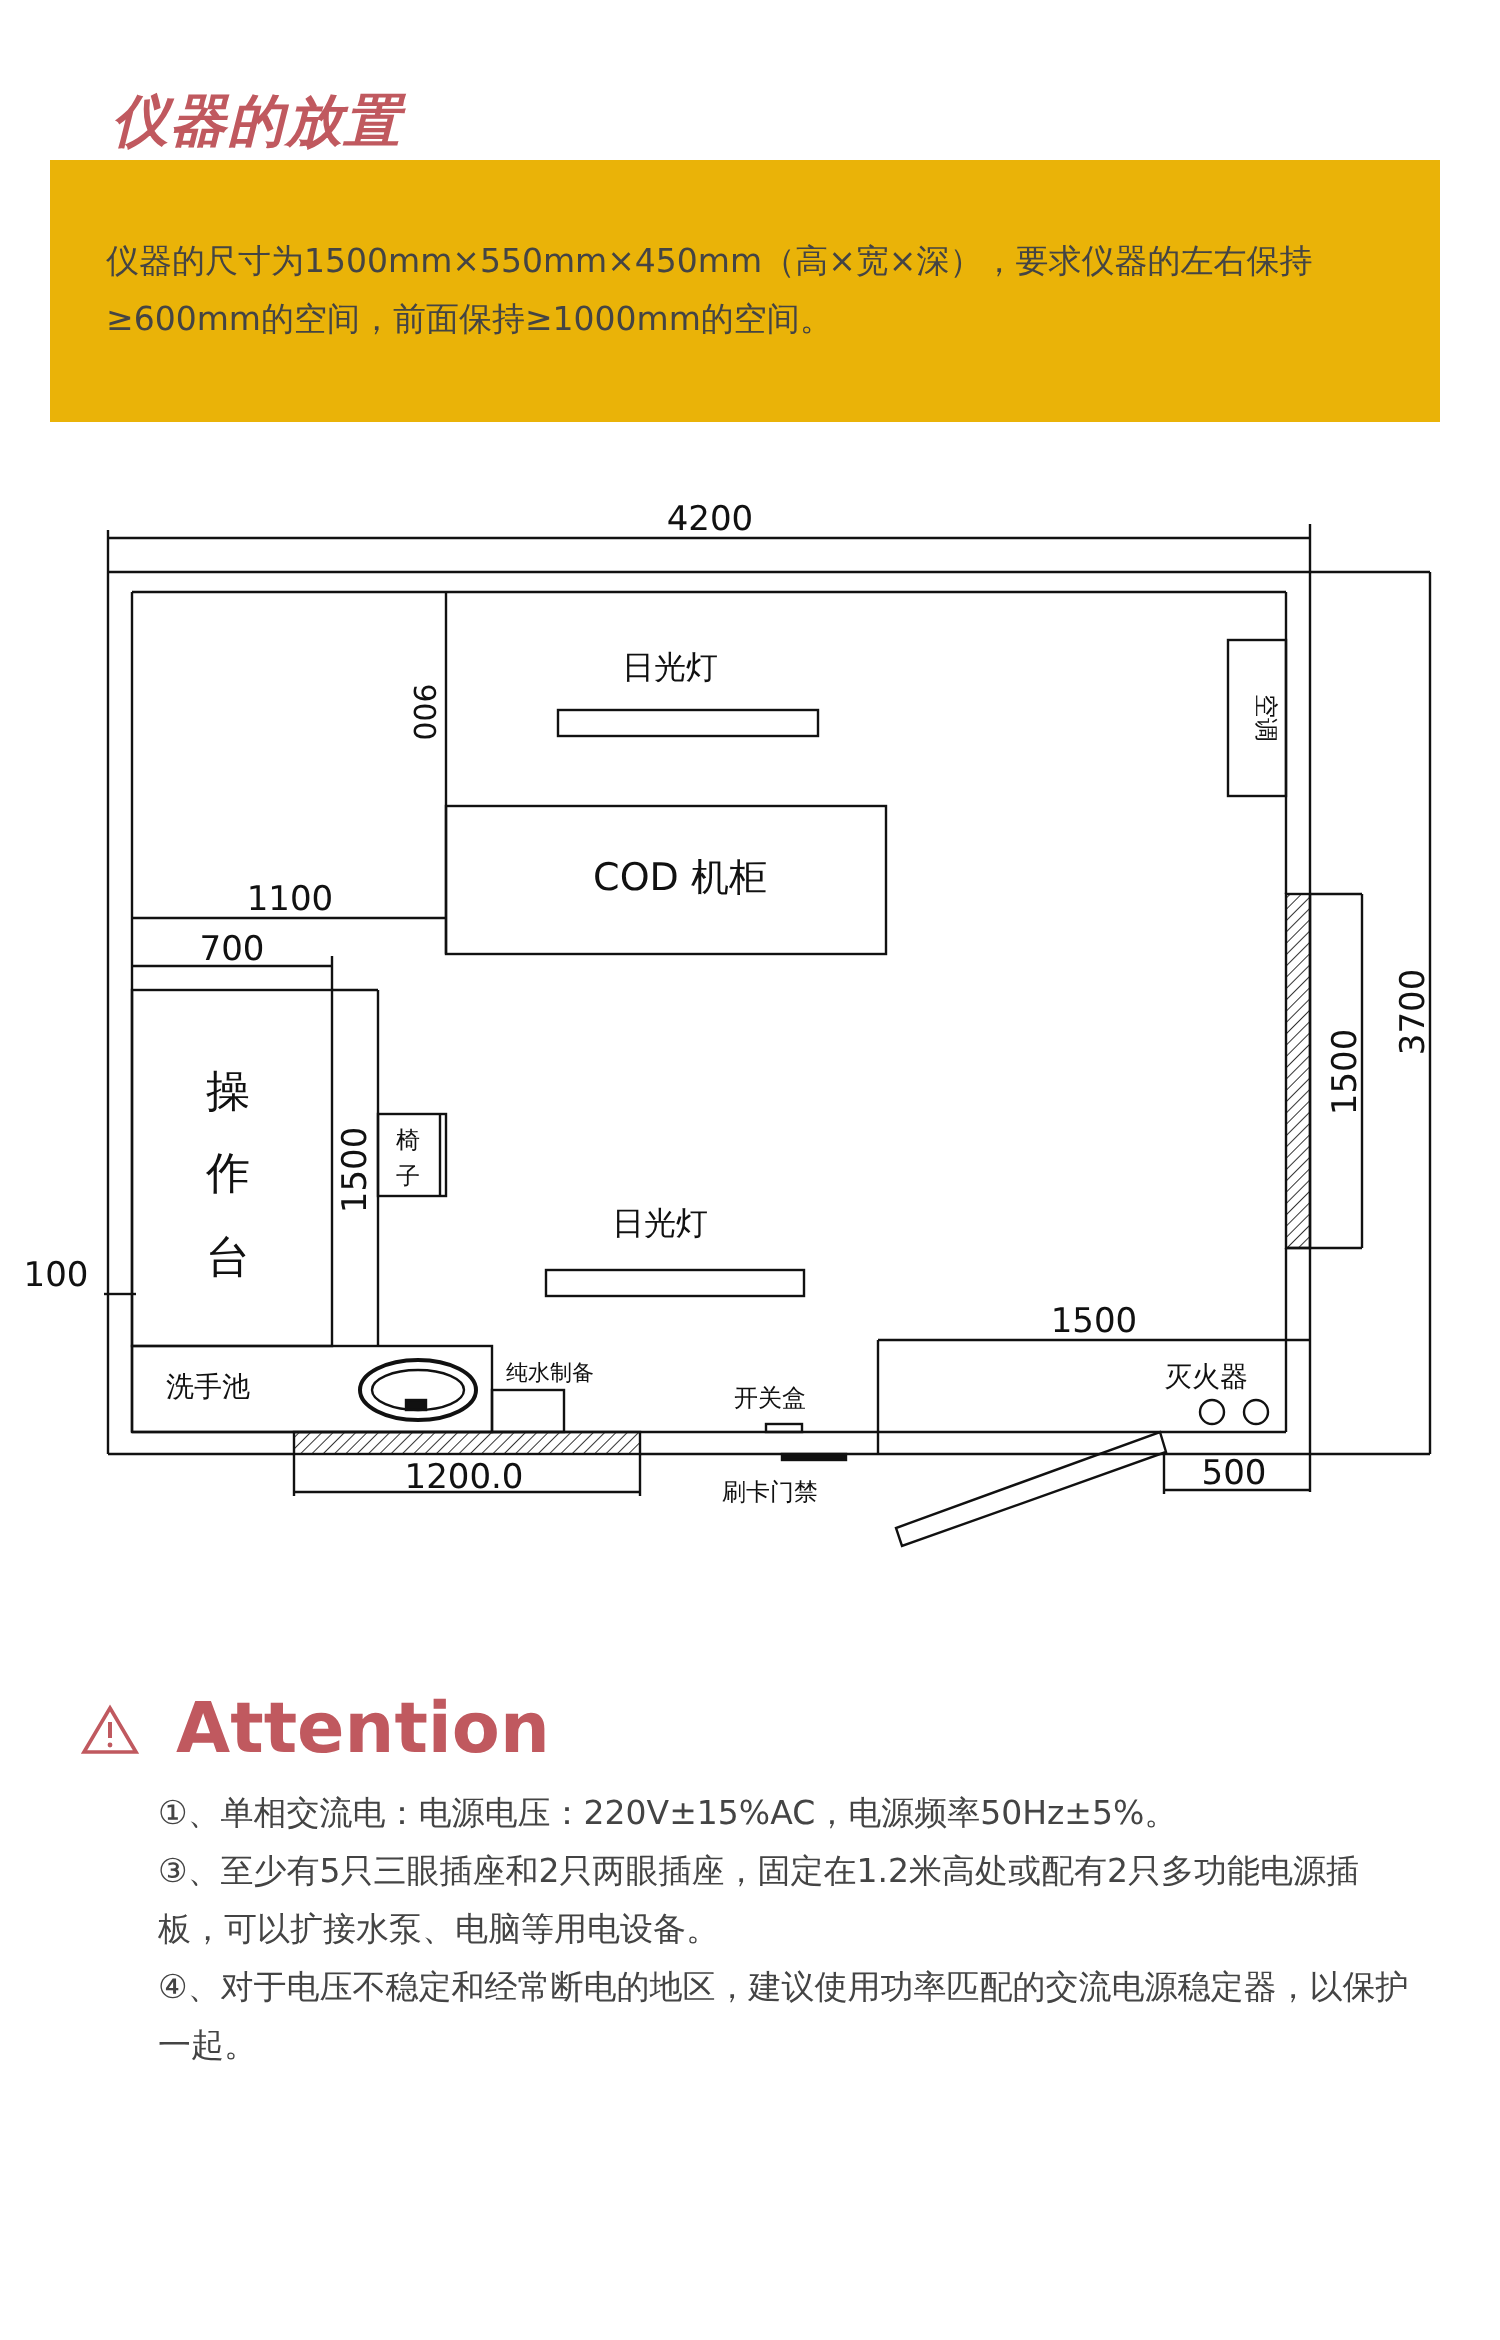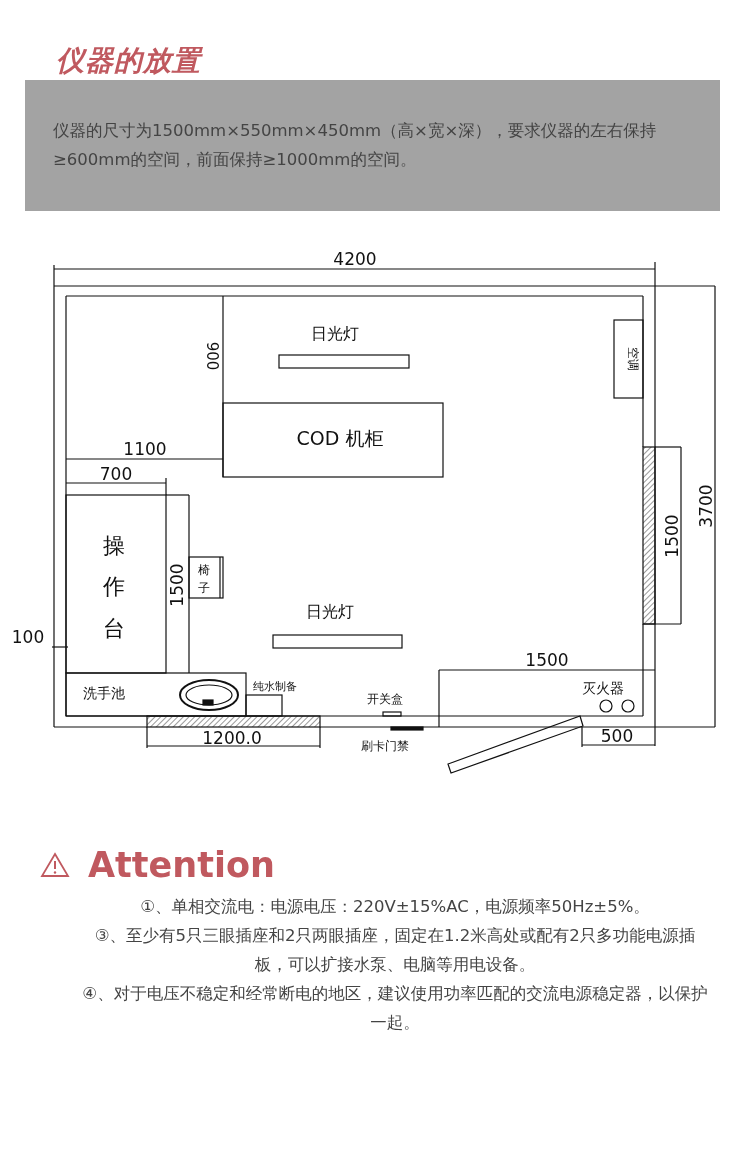--- a/index.html
+++ b/index.html
@@ -1,32 +1,32 @@
 <!DOCTYPE html>
 <html><head>
 <meta charset="utf-8">
 <style>
   html, body { margin: 0; padding: 0; background: #ffffff; }
   body { width: 750px; height: 1170px; position: relative; overflow: hidden;
          font-family: "DejaVu Sans", "Liberation Sans", sans-serif; color: #333; }
   .title { position: absolute; left: 44px; top: 30px; font-size: 28px; font-weight: bold;
            color: #c0595f; letter-spacing: 1px; margin: 12px; font-style: italic; }
   .intro-box { position: absolute; left: 25px; top: 80px; width: 695px; height: 131px;
-               background: #a3a3a3; }
+               background: #eab308; }
   .intro-text { position: absolute; left: 28px; top: 36px; width: 650px; font-size: 16.5px;
                 line-height: 29px; color: #444; margin: 0; }
   .plan { position: absolute; left: 0; top: 240px; width: 724px; height: 540px; }
   .plan svg { display: block; }
   .plan text { font-family: "DejaVu Sans", sans-serif; fill: #111; }
   .attn { position: absolute; left: 40px; top: 845px; display: flex; align-items: center; }
   .attn-icon { width: 30px; height: 26px; margin-right: 18px; }
   .attn-title { font-size: 35px; font-weight: bold; color: #c0595f; }
   .notes { position: absolute; left: 79px; top: 892px; width: 632px; margin: 0; padding: 0;
            list-style: none; font-size: 16.5px; line-height: 29px; color: #444; }
-  .notes li { margin: 0; text-align: center; }
+  .notes li { margin: 0; }
 </style>
 </head>
 <body>
 
 <h1 class="title">仪器的放置</h1>
 
 <div class="intro-box">
   <p class="intro-text">仪器的尺寸为1500mm×550mm×450mm（高×宽×深），要求仪器的左右保持≥600mm的空间，前面保持≥1000mm的空间。</p>
 </div>
 

